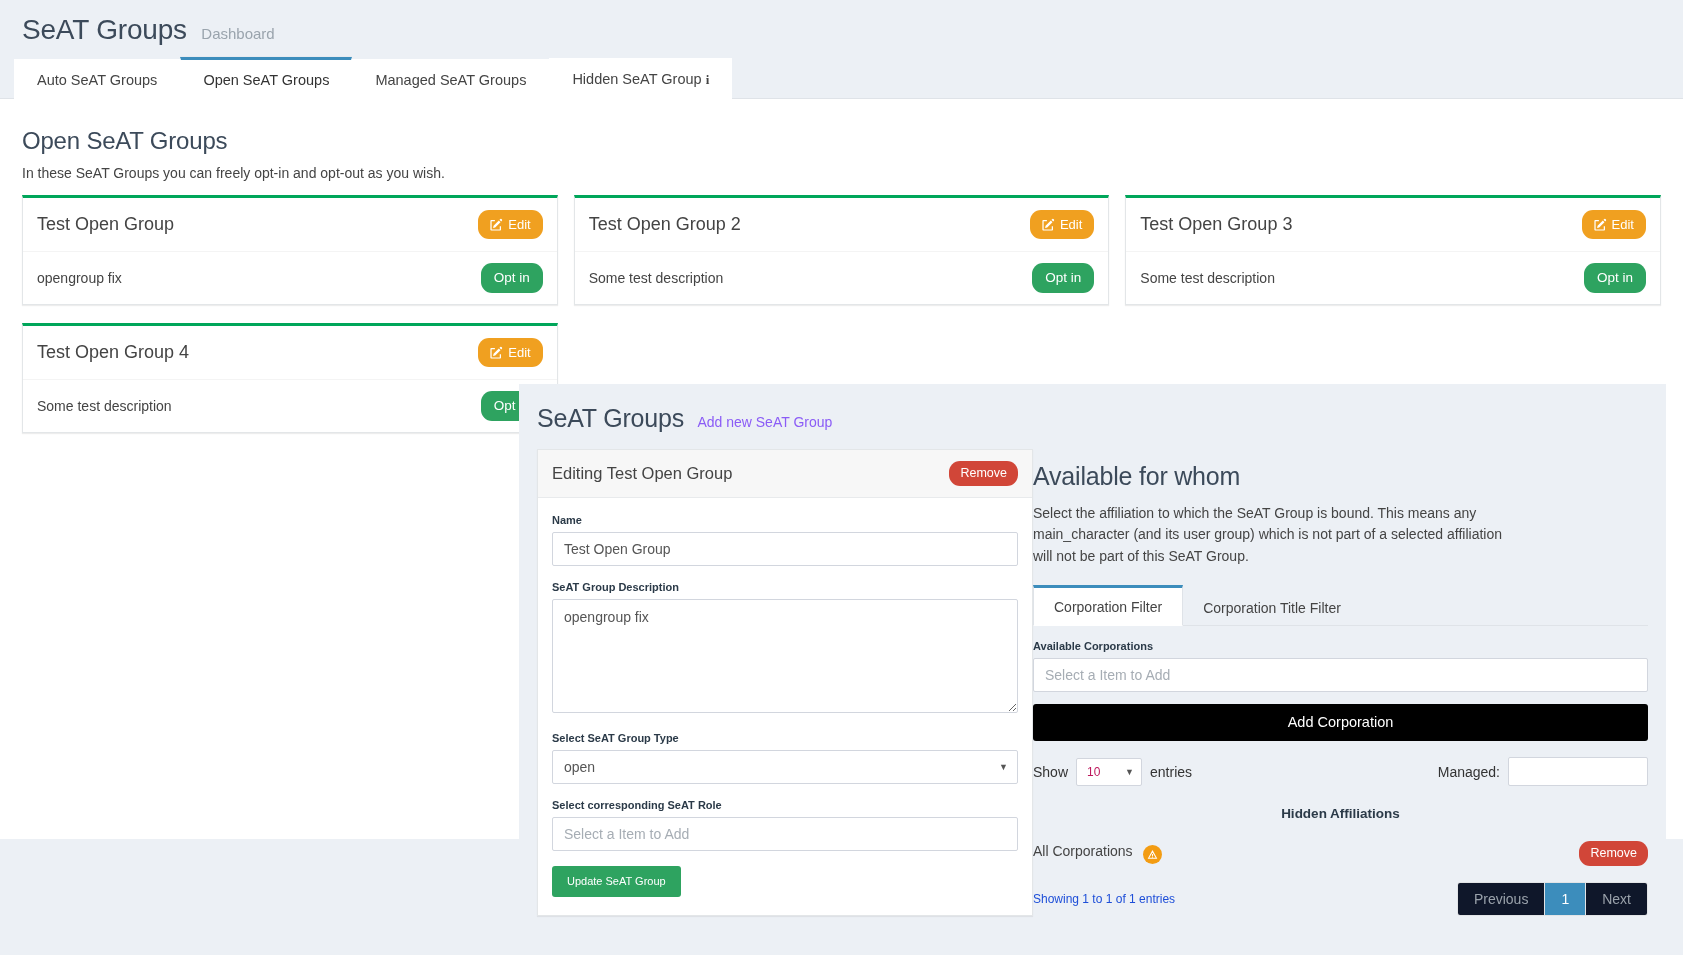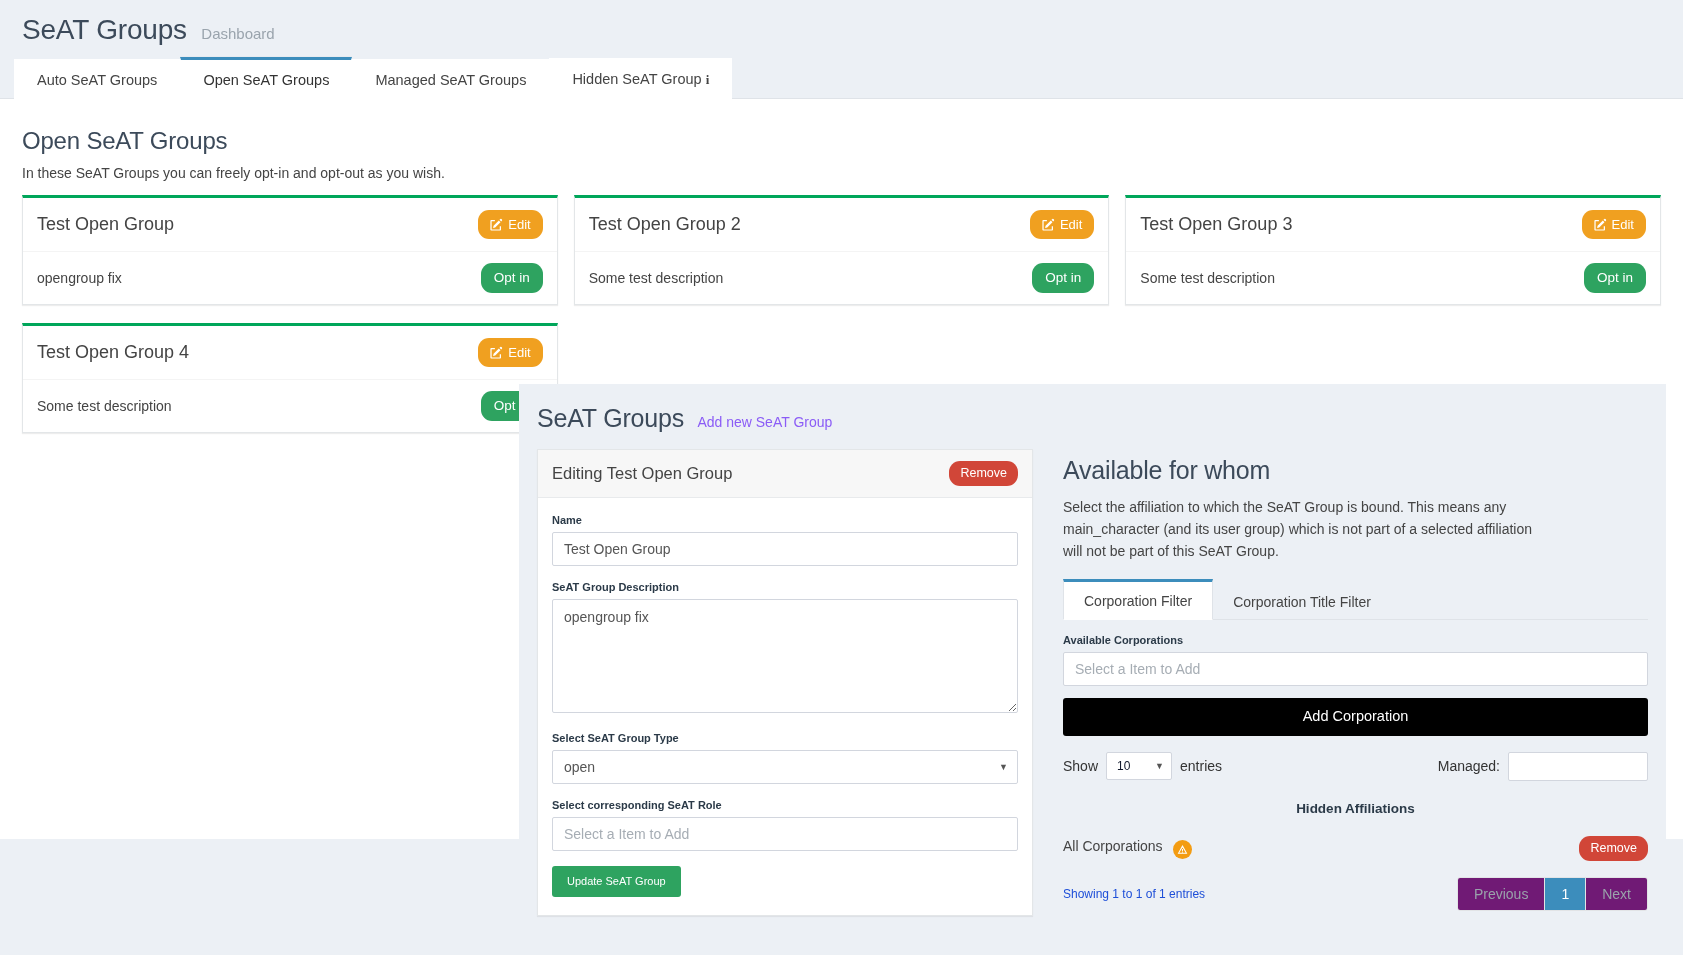--- a/index.html
+++ b/index.html
@@ -181,23 +181,22 @@
     letter-spacing: -0.2px;
   }
   .lower-head .subtitle {
     font-size: 14px;
     color: #8b5cf6;
     margin-left: 9px;
   }
 
   .lower-body {
     display: flex;
-    gap: 30px;
     margin-top: 16px;
-    align-items: center;
+    align-items: flex-end;
   }
   .form-card {
     width: 496px;
     background: #fff;
     border: 1px solid #e3e6e8;
     border-top: 1px solid #e3e6e8;
     box-shadow: 0 1px 1px rgba(0,0,0,0.06);
   }
   .form-card-header {
     display: flex;
@@ -289,21 +288,21 @@
     color: #333;
   }
   .dt-left { display: flex; align-items: center; gap: 8px; }
   .dt-select-wrap { position: relative; display:inline-block; }
   .dt-select {
     width: 66px;
     border: 1px solid #d2d6de;
     border-radius: 2px;
     padding: 6px 26px 6px 10px;
     font-size: 12px;
-    color: #0f172a;
+    color: #be185d;
     background: #fff;
     appearance: none;
     font-family: "Liberation Sans", sans-serif;
   }
   .dt-select-wrap .caret {
     position: absolute; right: 8px; top: 50%;
     transform: translateY(-50%); font-size: 9px; color:#555;
     pointer-events: none;
   }
   .dt-right { display: flex; align-items: center; gap: 8px; }
@@ -347,21 +346,21 @@
     align-items: center;
     justify-content: space-between;
     margin-top: 2px;
   }
   .dt-info { font-size: 12px; color: #1d4ed8; }
   .pager { display: flex; border: 1px solid #e2e4e6; border-radius: 3px; overflow: hidden; background: #fff; }
   .pager-btn {
     padding: 8px 16px;
     font-size: 14px;
     color: #9aa2ab;
-    background: #701a75;
+    background: #0f172a;
     cursor: pointer;
     border-right: 1px solid #e2e4e6;
   }
   .pager-btn:last-child { border-right: none; }
   .pager-btn.active { background: #3c8dbc; color: #fff; font-weight: 400; }
 </style>
 </head>
 <body>
 
 <div class="page-head">

